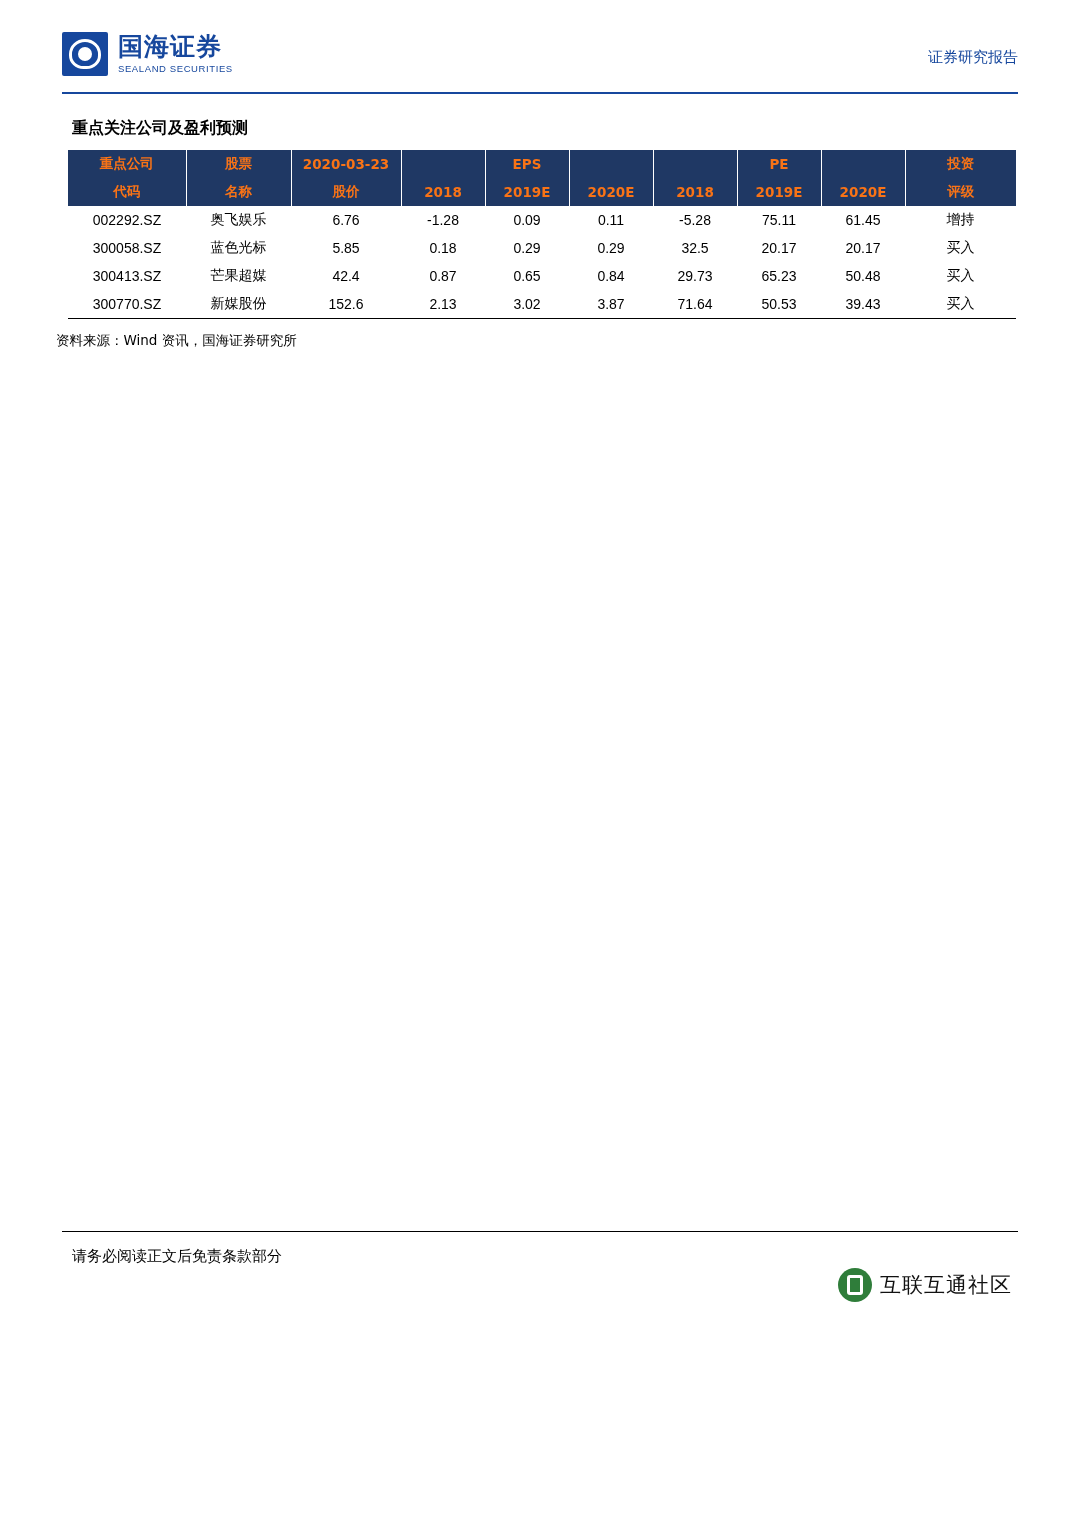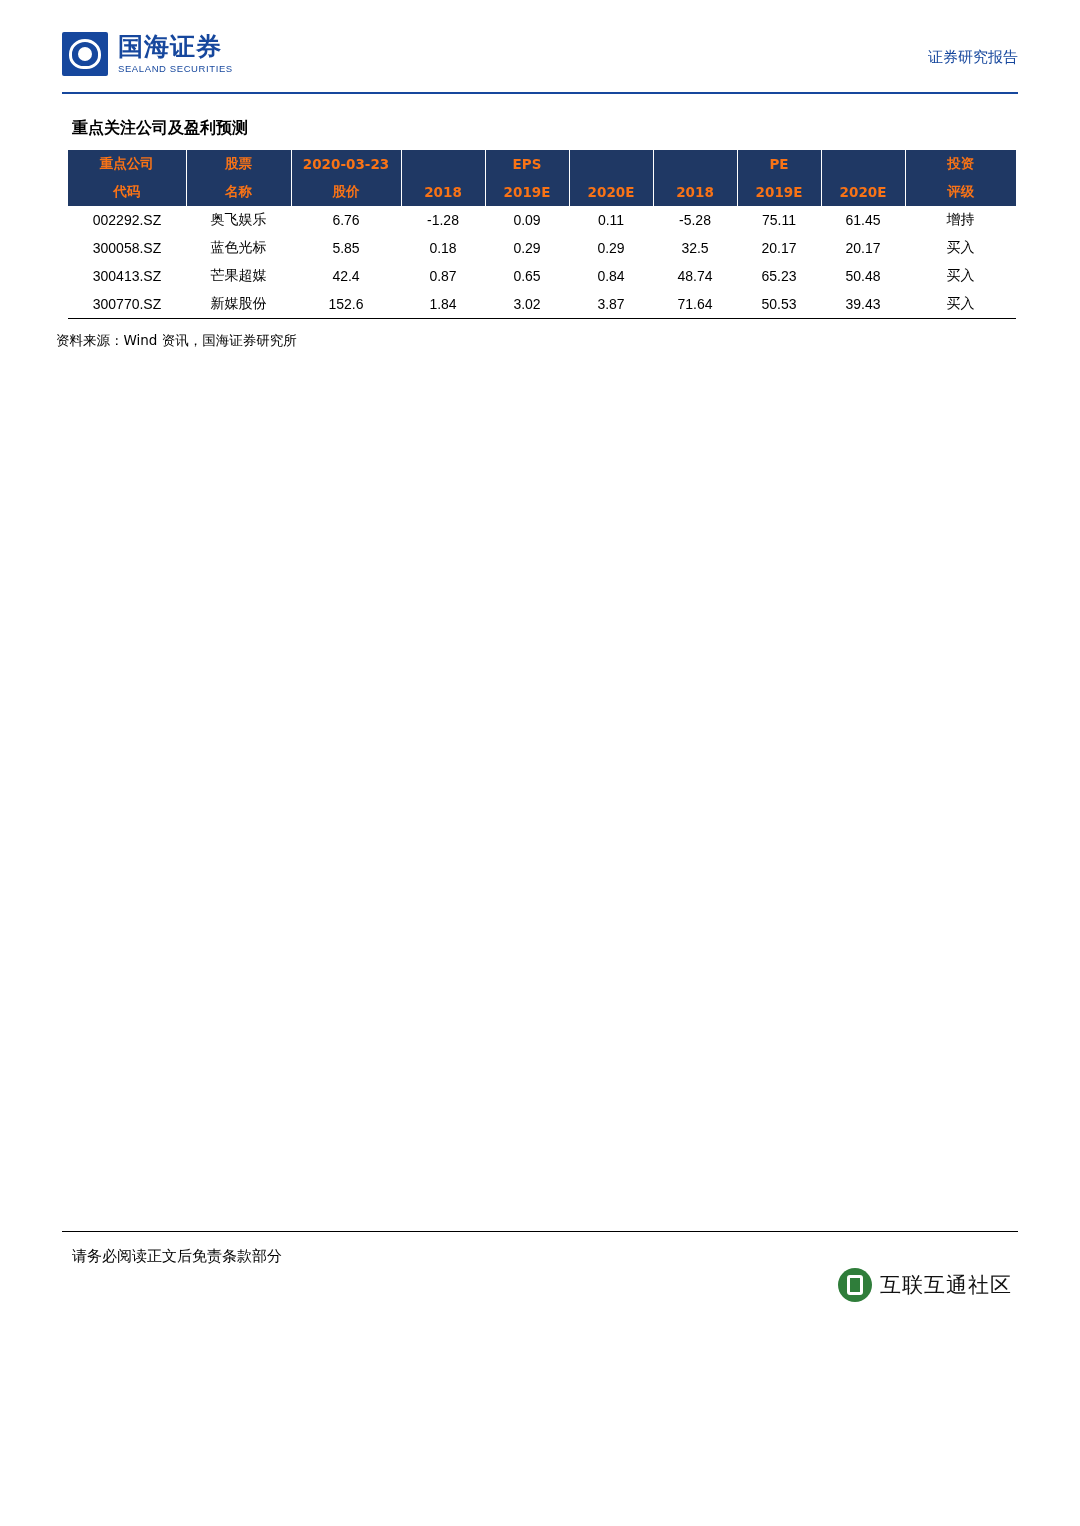--- a/index.html
+++ b/index.html
@@ -294,30 +294,30 @@
           <td>20.17</td>
           <td class="cn">买入</td>
         </tr>
         <tr>
           <td>300413.SZ</td>
           <td class="cn">芒果超媒</td>
           <td>42.4</td>
           <td>0.87</td>
           <td>0.65</td>
           <td>0.84</td>
-          <td>48.74</td>
+          <td>29.73</td>
           <td>65.23</td>
           <td>50.48</td>
           <td class="cn">买入</td>
         </tr>
         <tr>
           <td>300770.SZ</td>
           <td class="cn">新媒股份</td>
           <td>152.6</td>
-          <td>1.84</td>
+          <td>2.13</td>
           <td>3.02</td>
           <td>3.87</td>
           <td>71.64</td>
           <td>50.53</td>
           <td>39.43</td>
           <td class="cn">买入</td>
         </tr>
       </tbody>
     </table>
   </div>

